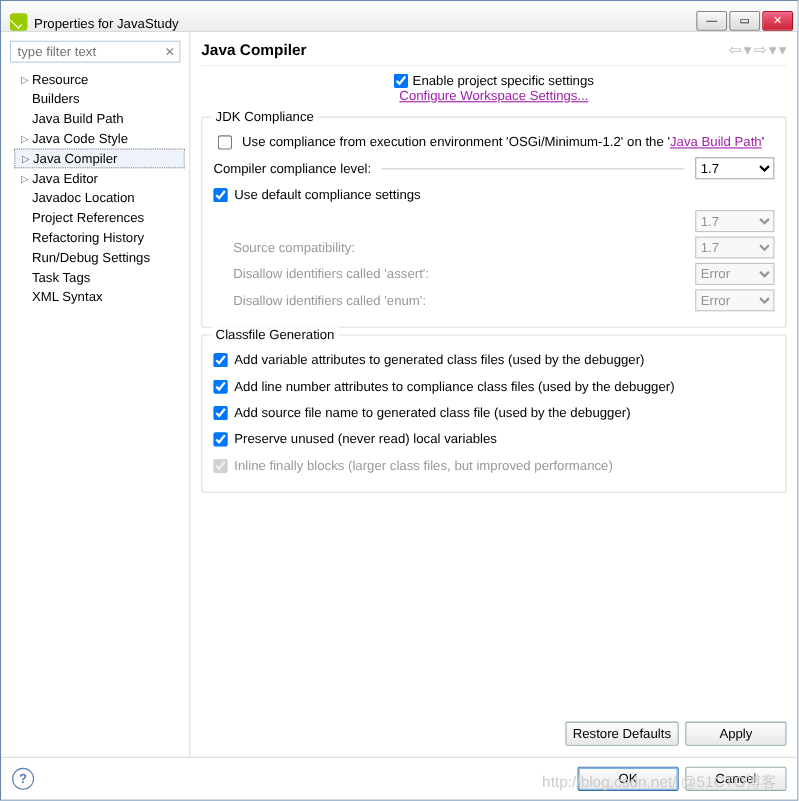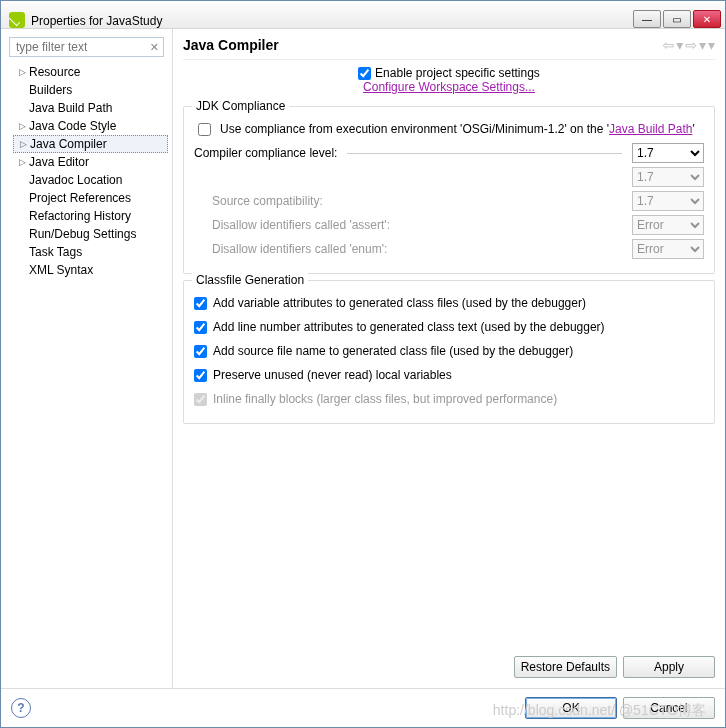--- a/index.html
+++ b/index.html
@@ -154,20 +154,24 @@
           <input type="checkbox" id="cb-ee" style="">
           <span>
             <span>Use compliance from execution environment 'OSGi/Minimum-1.2' on the '</span><span class="link">Java Build Path</span><span>'</span>
           </span>
         </div>
         <div class="row">
           <span class="lbl">Compiler compliance level:</span>
           <span class="fill"></span>
           <select class="select-narrow"><option>1.7</option></select>
         </div>
+        <label class="chk row">
+          <input type="checkbox" id="cb-default" checked="" style="">
+          <span>Use default compliance settings</span>
+        </label>
         <div class="row disabled">
           <span class="fill" style="border:none"></span>
           <select class="select-narrow" disabled=""><option>1.7</option></select>
         </div>
         <div class="row disabled">
           <span class="lbl" style="padding-left:18px">Source compatibility:</span>
           <span class="fill" style="border:none"></span>
           <select class="select-narrow" disabled=""><option>1.7</option></select>
         </div>
         <div class="row disabled">
@@ -183,21 +187,21 @@
       </div>
 
       <div class="group">
         <span class="group-title">Classfile Generation</span>
         <label class="chk row">
             <input type="checkbox" id="cb-var" checked="" style="">
             <span>Add variable attributes to generated class files (used by the debugger)</span>
           </label>
         <label class="chk row">
             <input type="checkbox" id="cb-line" checked="" style="">
-            <span>Add line number attributes to generated class text (used by the debugger)</span>
+            <span>Add line number attributes to compliance class files (used by the debugger)</span>
           </label>
         <label class="chk row">
             <input type="checkbox" id="cb-src" checked="" style="">
             <span>Add source file name to generated class file (used by the debugger)</span>
           </label>
         <label class="chk row">
             <input type="checkbox" id="cb-preserve" checked="" style="">
             <span>Preserve unused (never read) local variables</span>
           </label>
         <label class="chk row disabled">

